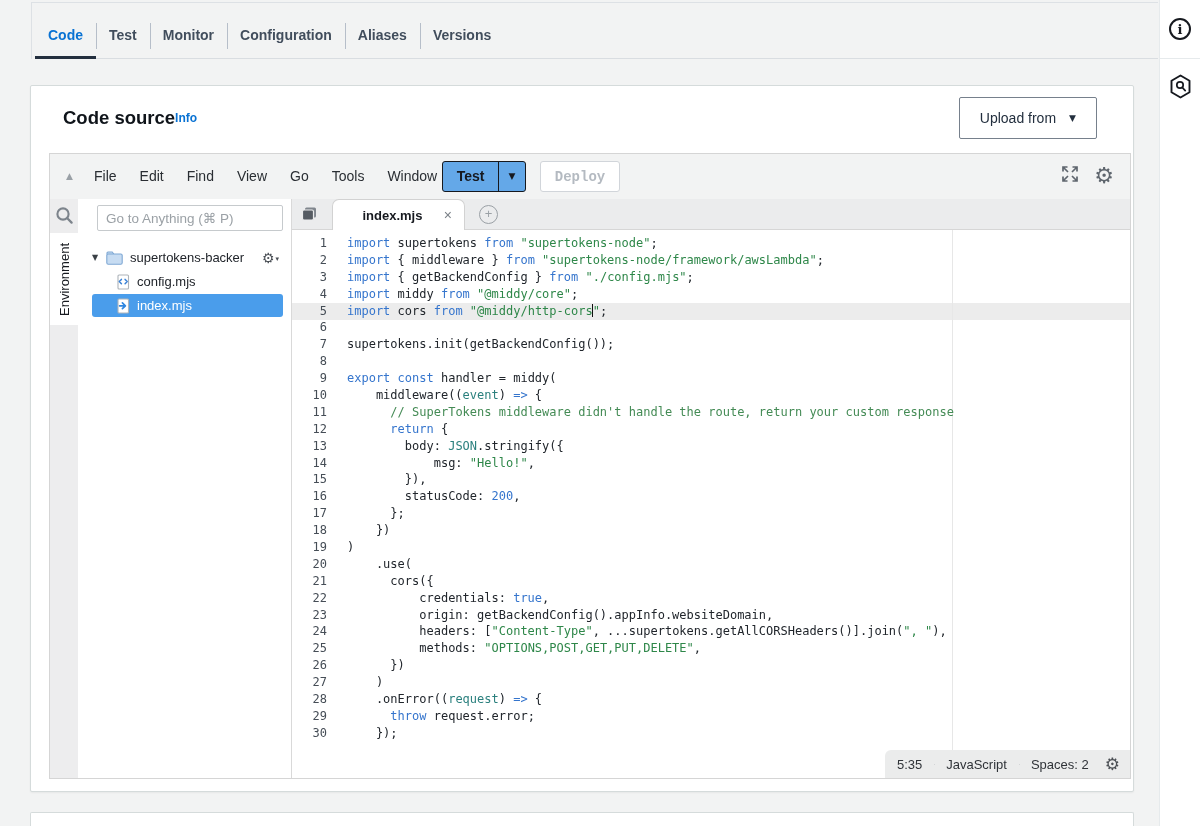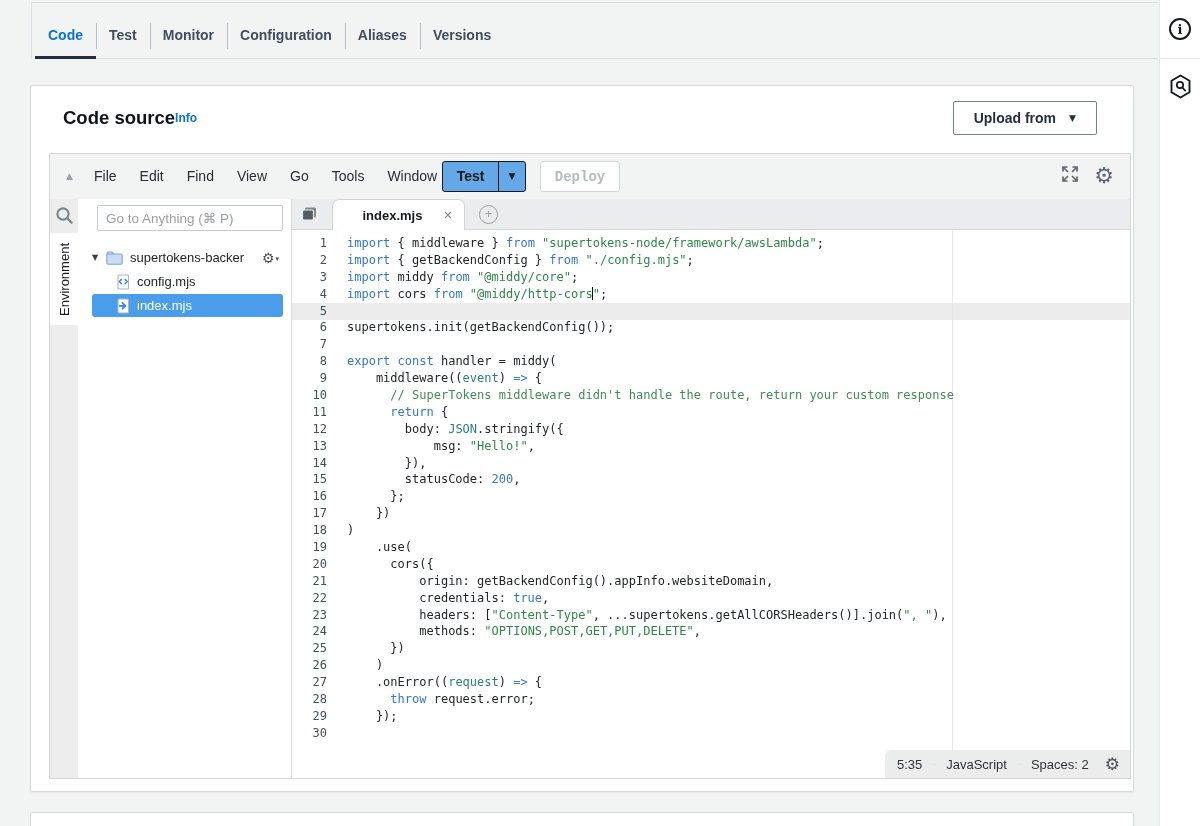--- a/index.html
+++ b/index.html
@@ -18,23 +18,23 @@
   .stab.active{color:var(--c-link)}
   .tabs-baseline{position:absolute;left:35px;top:58px;right:42px;height:1px;background:#d9dde1}
   .tabs-underline{position:absolute;left:35px;top:56px;width:58px;height:3px;background:var(--c-underline)}
 
   
   .card{position:absolute;left:30px;top:85px;width:1102px;height:705px;background:#fff;
         border:1px solid #d5dbdb;border-radius:2px;box-shadow:0 1px 2px rgba(0,0,0,.05)}
   .card-header{display:flex;align-items:center;height:64px;padding:0 36px 0 32px}
   .card-title{font-size:18.5px;font-weight:700;color:#0f141a}
   .info-link{font-size:12px;font-weight:700;color:var(--c-link);cursor:pointer;text-decoration:none}
-  .upload-btn{margin-left:auto;height:34px;display:flex;align-items:center;gap:13px;padding:0 20px;
+  .upload-btn{margin-left:auto;height:42px;display:flex;align-items:center;gap:13px;padding:0 20px;
               background:#fff;border:1px solid #76808c;border-radius:2px;
-              font-family:inherit;font-size:14px;font-weight:700;color:#232f3e;cursor:pointer}
+              font-family:inherit;font-size:14px;font-weight:400;color:#232f3e;cursor:pointer}
   .upload-btn .caret{font-size:9px;font-family:"DejaVu Sans",sans-serif}
 
   
   .ide{position:absolute;left:18px;top:67px;width:1082px;height:626px;border:1px solid #d5d5d5;background:#fff;box-sizing:border-box}
   .menubar{position:absolute;left:0;top:0;right:0;height:45px;background:#f2f3f3;border-bottom:1px solid #d9d9d9}
   .collapse{position:absolute;left:16px;top:17px;font-size:9px;color:#9aa0a6;font-family:"DejaVu Sans",sans-serif;cursor:pointer}
   .menus{position:absolute;left:44px;top:0;height:44px;display:flex;gap:23px;align-items:center;font-size:14px;color:#2a2e33}
   .menu-item{cursor:pointer}
   .btn-test{position:absolute;left:392px;top:7px;height:31px;display:flex;border:1.5px solid #16191f;border-radius:3px;
             background:var(--c-testbtn);cursor:pointer;box-sizing:border-box;overflow:hidden}
@@ -254,42 +254,43 @@
                 <div class="gnum">23</div>
                 <div class="gnum">24</div>
                 <div class="gnum">25</div>
                 <div class="gnum">26</div>
                 <div class="gnum">27</div>
                 <div class="gnum">28</div>
                 <div class="gnum">29</div>
                 <div class="gnum">30</div>
               </div>
             <div class="lines">
+                <div class="cline"><span class="tok-k">import</span><span class="tok-d"> supertokens </span><span class="tok-k">from</span><span class="tok-d"> </span><span class="tok-s">"supertokens-node"</span><span class="tok-d">;</span></div>
                 <div class="cline"><span class="tok-k">import</span><span class="tok-d"> { middleware } </span><span class="tok-k">from</span><span class="tok-d"> </span><span class="tok-s">"supertokens-node/framework/awsLambda"</span><span class="tok-d">;</span></div>
                 <div class="cline"><span class="tok-k">import</span><span class="tok-d"> { getBackendConfig } </span><span class="tok-k">from</span><span class="tok-d"> </span><span class="tok-s">"./config.mjs"</span><span class="tok-d">;</span></div>
                 <div class="cline"><span class="tok-k">import</span><span class="tok-d"> middy </span><span class="tok-k">from</span><span class="tok-d"> </span><span class="tok-s">"@middy/core"</span><span class="tok-d">;</span></div>
                 <div class="cline"><span class="tok-k">import</span><span class="tok-d"> cors </span><span class="tok-k">from</span><span class="tok-d"> </span><span class="tok-s">"@middy/http-cors</span><span class="cursor"></span><span class="tok-s">"</span><span class="tok-d">;</span></div>
                 <div class="cline"></div>
                 <div class="cline"><span class="tok-d">supertokens.init(getBackendConfig());</span></div>
                 <div class="cline"></div>
                 <div class="cline"><span class="tok-k">export</span><span class="tok-d"> </span><span class="tok-k">const</span><span class="tok-d"> handler = middy(</span></div>
                 <div class="cline"><span class="tok-d">    middleware((</span><span class="tok-t">event</span><span class="tok-d">) </span><span class="tok-k">=&gt;</span><span class="tok-d"> {</span></div>
                 <div class="cline"><span class="tok-d">      </span><span class="tok-c">// SuperTokens middleware didn't handle the route, return your custom response</span></div>
                 <div class="cline"><span class="tok-d">      </span><span class="tok-k">return</span><span class="tok-d"> {</span></div>
                 <div class="cline"><span class="tok-d">        body: </span><span class="tok-t">JSON</span><span class="tok-d">.stringify({</span></div>
                 <div class="cline"><span class="tok-d">            msg: </span><span class="tok-s">"Hello!"</span><span class="tok-d">,</span></div>
                 <div class="cline"><span class="tok-d">        }),</span></div>
                 <div class="cline"><span class="tok-d">        statusCode: </span><span class="tok-n">200</span><span class="tok-d">,</span></div>
                 <div class="cline"><span class="tok-d">      };</span></div>
                 <div class="cline"><span class="tok-d">    })</span></div>
                 <div class="cline"><span class="tok-d">)</span></div>
                 <div class="cline"><span class="tok-d">    .use(</span></div>
                 <div class="cline"><span class="tok-d">      cors({</span></div>
+                <div class="cline"><span class="tok-d">          credentials: </span><span class="tok-k">true</span><span class="tok-d">,</span></div>
                 <div class="cline"><span class="tok-d">          origin: getBackendConfig().appInfo.websiteDomain,</span></div>
-                <div class="cline"><span class="tok-d">          credentials: </span><span class="tok-k">true</span><span class="tok-d">,</span></div>
                 <div class="cline"><span class="tok-d">          headers: [</span><span class="tok-s">"Content-Type"</span><span class="tok-d">, ...supertokens.getAllCORSHeaders()].join(</span><span class="tok-s">", "</span><span class="tok-d">),</span></div>
                 <div class="cline"><span class="tok-d">          methods: </span><span class="tok-s">"OPTIONS,POST,GET,PUT,DELETE"</span><span class="tok-d">,</span></div>
                 <div class="cline"><span class="tok-d">      })</span></div>
                 <div class="cline"><span class="tok-d">    )</span></div>
                 <div class="cline"><span class="tok-d">    .onError((</span><span class="tok-t">request</span><span class="tok-d">) </span><span class="tok-k">=&gt;</span><span class="tok-d"> {</span></div>
                 <div class="cline"><span class="tok-d">      </span><span class="tok-k">throw</span><span class="tok-d"> request.error;</span></div>
                 <div class="cline"><span class="tok-d">    });</span></div>
               </div>
             <div class="statusbar">
               <span class="sb-item">5:35</span>

